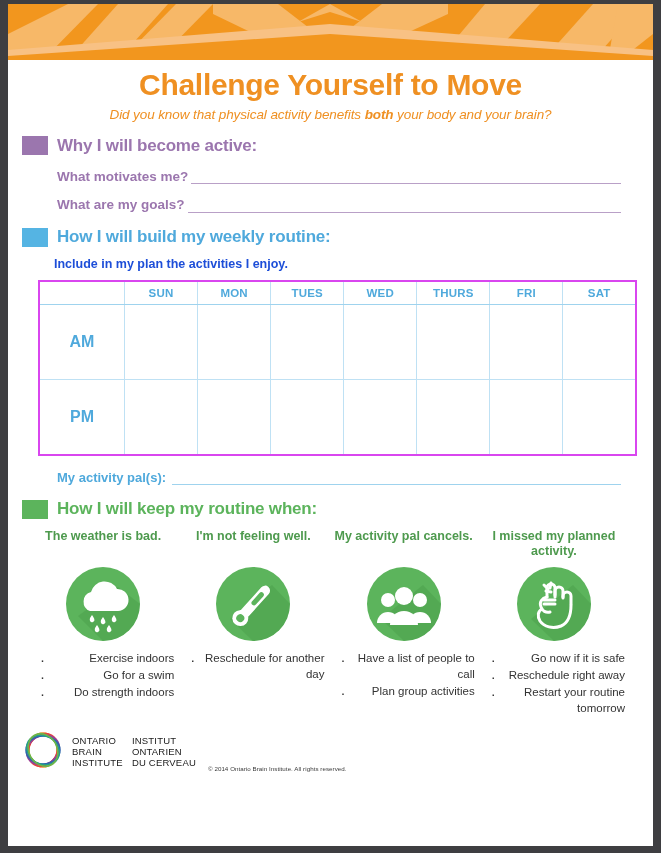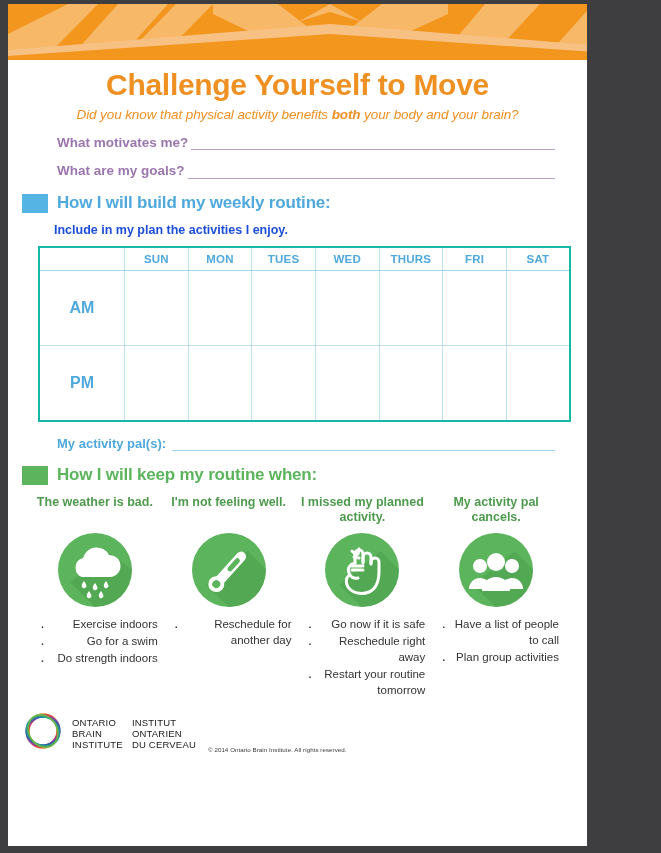--- a/index.html
+++ b/index.html
@@ -5,21 +5,21 @@
   html,body{margin:0;padding:0;}
   body{
     width:661px;height:853px;
     background:#3e3e41;
     font-family:"Liberation Sans", sans-serif;
     overflow:hidden;
   }
   .page{
     position:absolute;
     left:8px;top:4px;
-    width:579px;height:842px;
+    width:645px;height:842px;
     background:#ffffff;
     overflow:hidden;
   }
 
   
   .banner{
     position:relative;
     width:645px;height:56px;
     background:#f2961e;
     overflow:hidden;
@@ -97,21 +97,21 @@
     font-size:12.5px;
     font-weight:bold;
     color:#1d4ed8;
   }
 
   
   .table-wrap{ padding:9px 16px 0 30px; }
   table.planner{
     width:100%;
     border-collapse:collapse;
-    border:2px solid #14b8a6;
+    border:2px solid #d946ef;
     table-layout:fixed;
   }
   table.planner th, table.planner td{
     border:1px solid #bfe1f4;
     padding:0;
   }
   table.planner thead th{
     height:22px;
     font-size:11.5px;
     font-weight:bold;
@@ -252,20 +252,24 @@
         <polygon points="0,52 322,30 645,52 645,56 0,56"></polygon>
       </g>
     </svg>
   </div>
 
   <div class="title-wrap">
     <h1 class="title">Challenge Yourself to Move</h1>
     <p class="subtitle"><span>Did you know that physical activity benefits </span><b>both</b><span> your body and your brain?</span></p>
   </div>
 
+  <div class="sec-head">
+    <span class="swatch purple"></span>
+    <span class="sec-title purple">Why I will become active:</span>
+  </div>
 
   <div class="qline">
     <span class="qlabel">What motivates me?</span>
     <span class="qrule"></span>
   </div>
   <div class="qline">
     <span class="qlabel">What are my goals?</span>
     <span class="qrule"></span>
   </div>
 
@@ -361,20 +365,42 @@
               <rect x="32" y="14" width="10" height="40" rx="5" fill="#ffffff"></rect>
               <circle cx="37" cy="56" r="8" fill="#ffffff"></circle>
               <rect x="34.5" y="22" width="5" height="16" rx="2.5" fill="#5cb45c"></rect>
               <circle cx="37" cy="56" r="4" fill="#5cb45c"></circle>
             </g>
           </svg>
         </div>
       </div>
       <ul class="bullets">
         <li>Reschedule for another day</li>
+      </ul>
+    </div>
+
+    <div class="card">
+      <div class="card-title">My activity pal
+cancels.</div>
+      <div class="icon-wrap">
+        <div class="icon-circle">
+          <svg width="74" height="74" viewBox="0 0 74 74">
+            <path d="M74 37 A37 37 0 0 1 37 74 L14 52 L56 18 Z" fill="#4da04d" opacity="0.55"></path>
+            <circle cx="21" cy="33" r="7" fill="#ffffff"></circle>
+            <path d="M10 56 a11 11 0 0 1 22 0 Z" fill="#ffffff"></path>
+            <circle cx="53" cy="33" r="7" fill="#ffffff"></circle>
+            <path d="M42 56 a11 11 0 0 1 22 0 Z" fill="#ffffff"></path>
+            <circle cx="37" cy="29" r="9" fill="#ffffff"></circle>
+            <path d="M23 58 a14 14 0 0 1 28 0 Z" fill="#ffffff"></path>
+          </svg>
+        </div>
+      </div>
+      <ul class="bullets">
+        <li>Have a list of people to call</li>
+        <li>Plan group activities</li>
       </ul>
     </div>
 
     <div class="card">
       <div class="card-title">I missed my planned
 activity.</div>
       <div class="icon-wrap">
         <div class="icon-circle">
           <svg width="74" height="74" viewBox="0 0 74 74">
             <path d="M74 37 A37 37 0 0 1 37 74 L14 52 L56 18 Z" fill="#4da04d" opacity="0.55"></path>
@@ -389,42 +415,20 @@
             </g>
           </svg>
         </div>
       </div>
       <ul class="bullets">
         <li>Go now if it is safe</li>
         <li>Reschedule right away</li>
         <li>Restart your routine tomorrow</li>
       </ul>
     </div>
-
-    <div class="card">
-      <div class="card-title">My activity pal
-cancels.</div>
-      <div class="icon-wrap">
-        <div class="icon-circle">
-          <svg width="74" height="74" viewBox="0 0 74 74">
-            <path d="M74 37 A37 37 0 0 1 37 74 L14 52 L56 18 Z" fill="#4da04d" opacity="0.55"></path>
-            <circle cx="21" cy="33" r="7" fill="#ffffff"></circle>
-            <path d="M10 56 a11 11 0 0 1 22 0 Z" fill="#ffffff"></path>
-            <circle cx="53" cy="33" r="7" fill="#ffffff"></circle>
-            <path d="M42 56 a11 11 0 0 1 22 0 Z" fill="#ffffff"></path>
-            <circle cx="37" cy="29" r="9" fill="#ffffff"></circle>
-            <path d="M23 58 a14 14 0 0 1 28 0 Z" fill="#ffffff"></path>
-          </svg>
-        </div>
-      </div>
-      <ul class="bullets">
-        <li>Have a list of people to call</li>
-        <li>Plan group activities</li>
-      </ul>
-    </div>
   </div>
 
   <div class="footer">
     <span class="logo-mark">
       <svg width="42" height="40" viewBox="0 0 42 40">
         <g fill="none" stroke-width="1.6">
           <ellipse cx="21" cy="20" rx="14" ry="17" stroke="#f0862c" transform="rotate(0 21 20)"></ellipse>
           <ellipse cx="21" cy="20" rx="14" ry="17" stroke="#e8443c" transform="rotate(30 21 20)"></ellipse>
           <ellipse cx="21" cy="20" rx="14" ry="17" stroke="#9b3f97" transform="rotate(60 21 20)"></ellipse>
           <ellipse cx="21" cy="20" rx="14" ry="17" stroke="#2e64ad" transform="rotate(90 21 20)"></ellipse>

